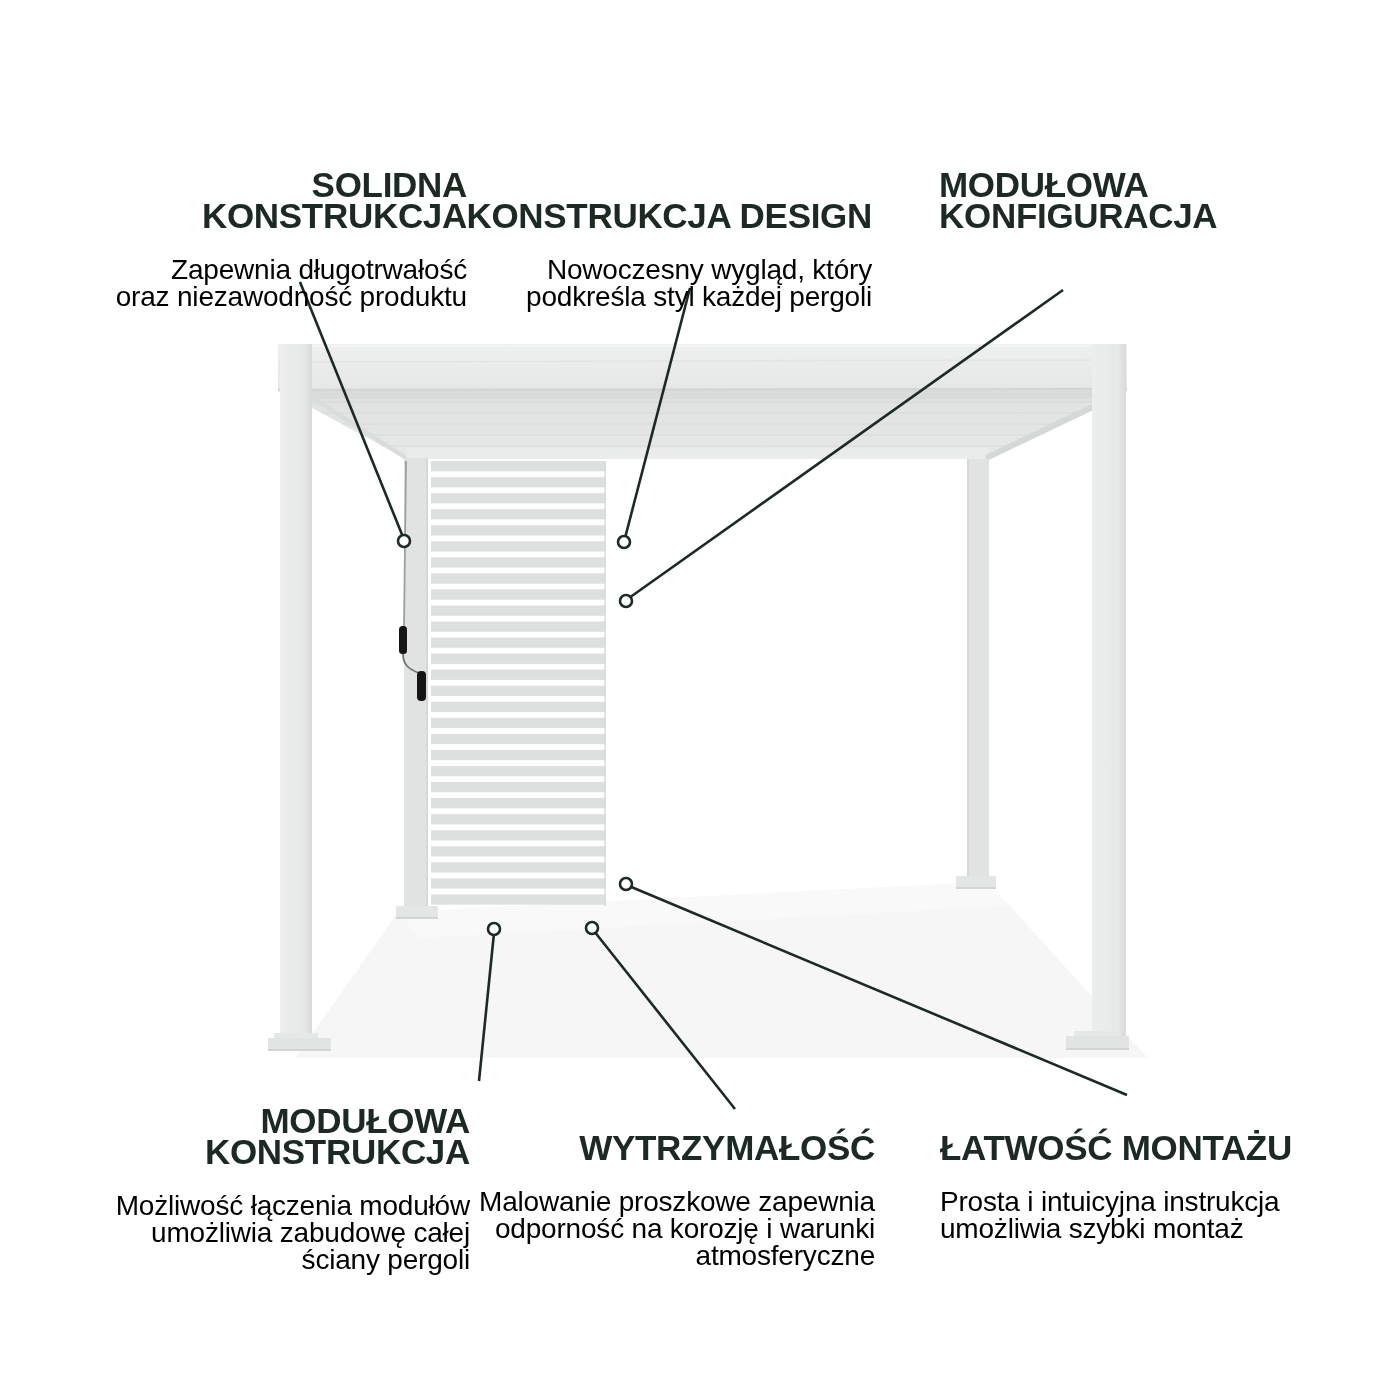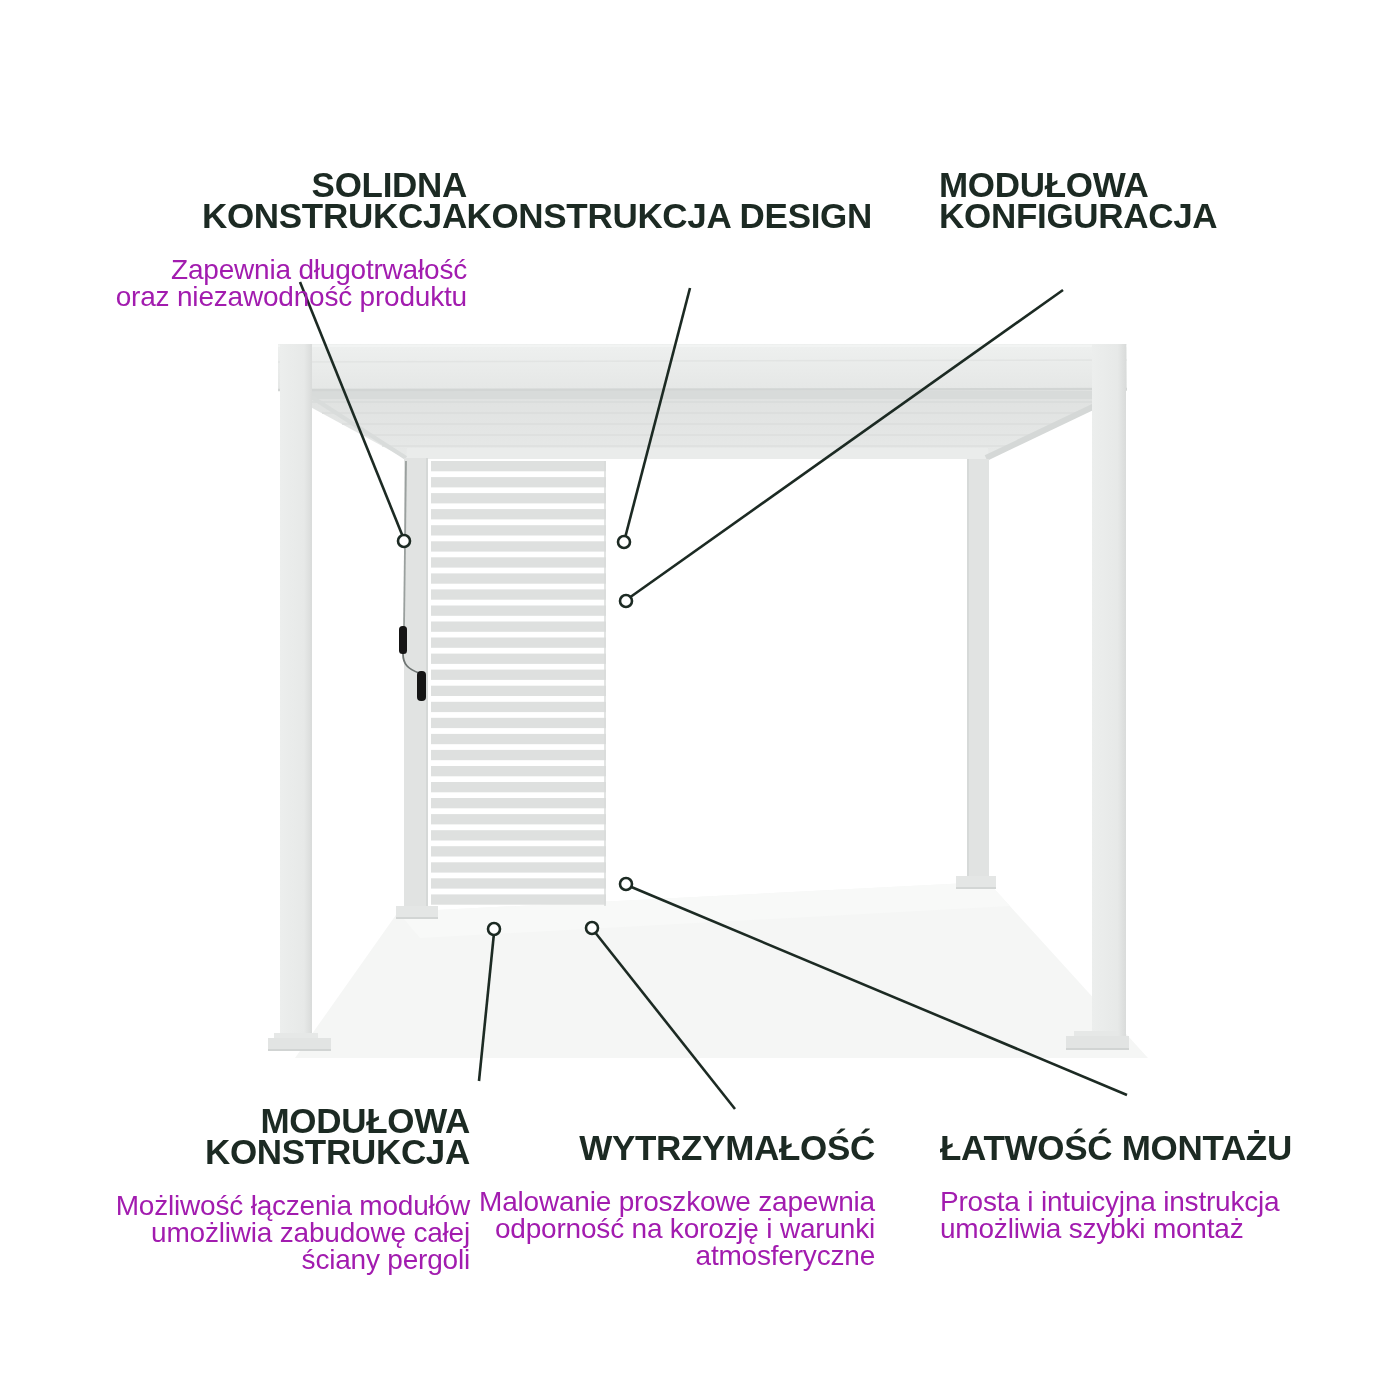--- a/index.html
+++ b/index.html
@@ -7,21 +7,21 @@
     width:1400px;height:1400px;position:relative;background:#ffffff;overflow:hidden;
     font-family:"Liberation Sans", sans-serif;color:#1c2a23;
   }
   #stage{position:absolute;inset:0;width:1400px;height:1400px;}
   svg{position:absolute;left:0;top:0;}
   .feature{position:absolute;white-space:pre-line;}
   .feature .feature-title{
     margin:0;font-weight:700;font-size:35px;line-height:31px;letter-spacing:-0.3px;color:#1c2a23;
   }
   .feature .feature-desc{
-    margin:7px 0 0 0;font-weight:400;font-size:28px;line-height:27px;letter-spacing:-0.2px;color:#a21caf;
+    margin:7px 0 0 0;font-weight:400;font-size:28px;line-height:27px;letter-spacing:-0.2px;color:#000000;
   }
   .align-r{text-align:right;}
   .align-l{text-align:left;}
   #f-tl{top:151px;right:933px;}
   #f-tc{top:182px;right:528px;}
   #f-tr{top:151px;left:939px;}
   #f-bl{top:1087px;right:930px;}
   #f-bc{top:1114px;right:525px;}
   #f-br{top:1114px;left:940px;}
 </style>
@@ -161,20 +161,22 @@
 
   <div class="feature align-r" id="f-tl">
     <h2 class="feature-title">SOLIDNA
 KONSTRUKCJA</h2>
     <p class="feature-desc">Zapewnia długotrwałość
 oraz niezawodność produktu</p>
   </div>
 
   <div class="feature align-r" id="f-tc">
     <h2 class="feature-title">KONSTRUKCJA DESIGN</h2>
+    <p class="feature-desc">Nowoczesny wygląd, który
+podkreśla styl każdej pergoli</p>
   </div>
 
   <div class="feature align-l" id="f-tr">
     <h2 class="feature-title">MODUŁOWA
 KONFIGURACJA</h2>
   </div>
 
   <div class="feature align-r" id="f-bl">
     <h2 class="feature-title">MODUŁOWA
 KONSTRUKCJA</h2>

